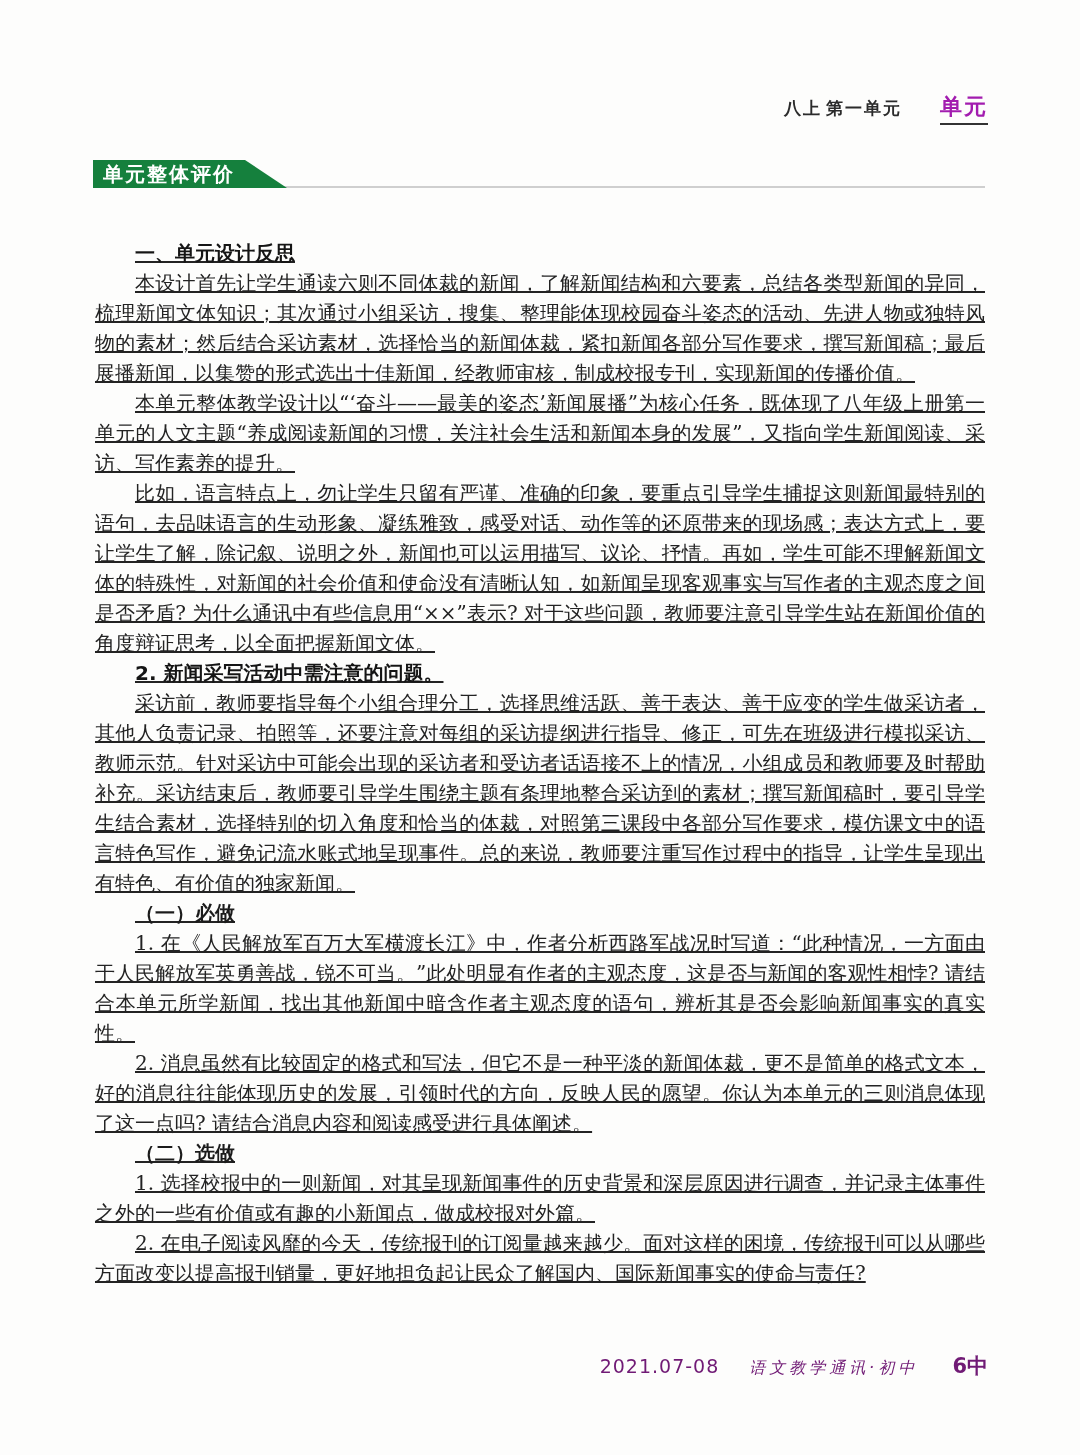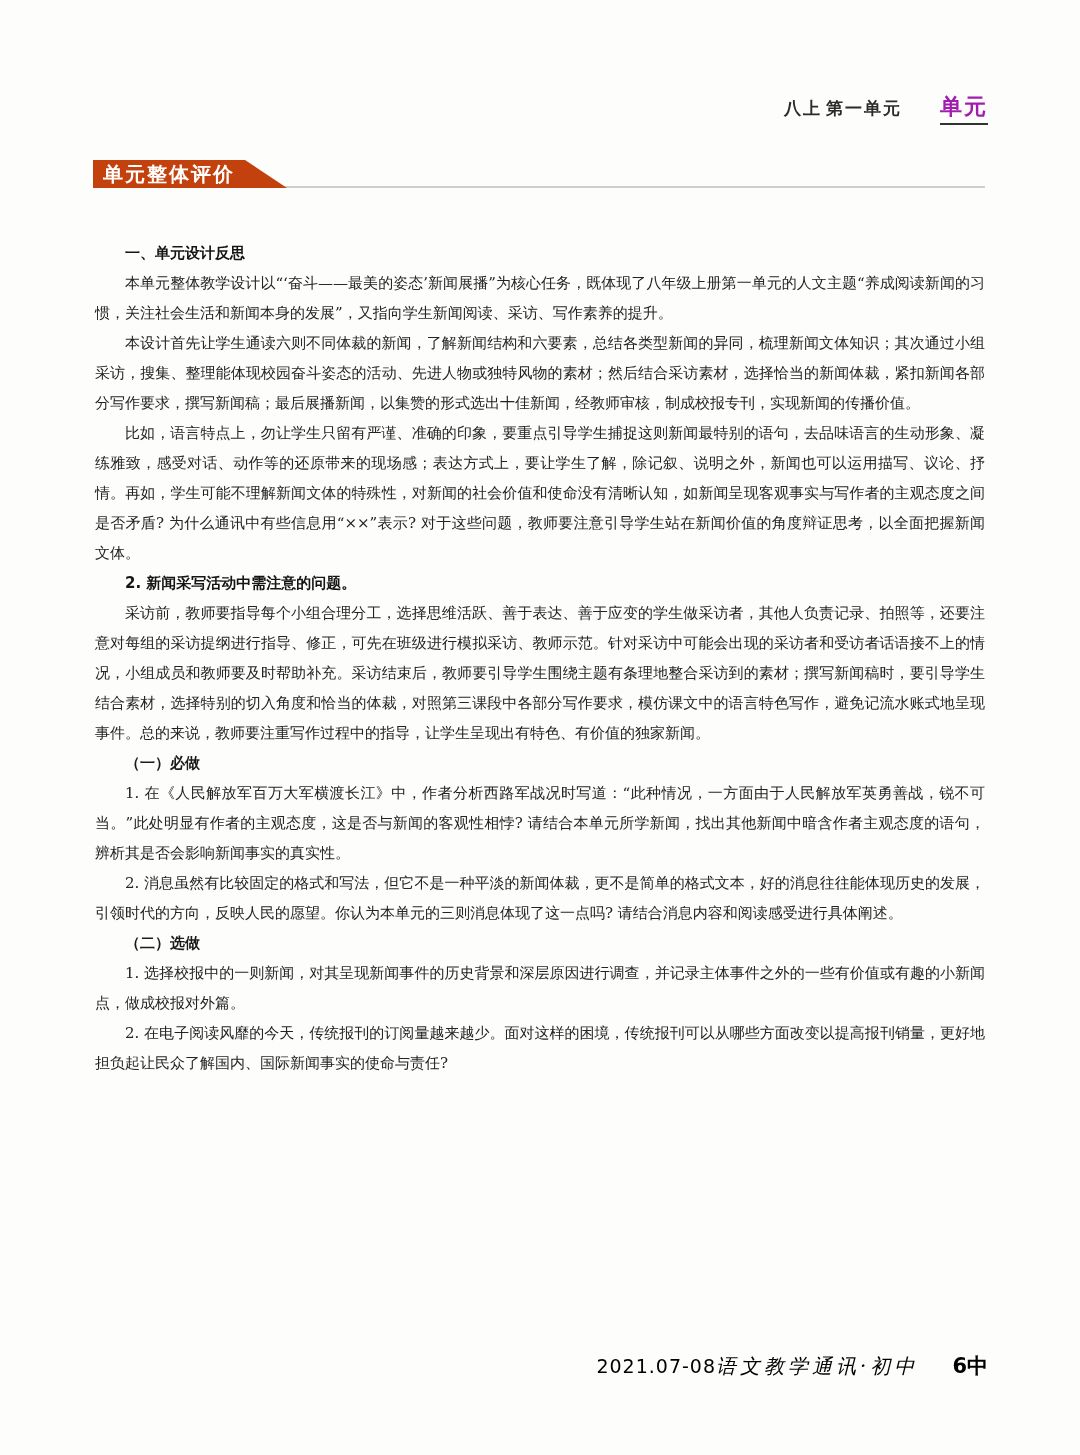--- a/index.html
+++ b/index.html
@@ -35,67 +35,69 @@
   }
   
   .banner-row{
     position:absolute;
     top:160px;left:93px;right:95px;height:28px;
   }
   .banner{
     position:absolute;left:0;top:0;
     height:28px;line-height:28px;
     padding:0 52px 0 10px;
-    background:#c2410c;
+    background:#15803d;
     color:#ffffff;
     font-family:"DejaVu Sans", sans-serif;
     font-weight:700;font-size:20px;letter-spacing:2px;
     clip-path:polygon(0 0, calc(100% - 42px) 0, 100% 100%, 0 100%);
     z-index:2;
   }
   .banner-line{
     position:absolute;left:0;right:0;top:26px;height:2px;
     background:#cfcfcf;z-index:1;
   }
   
   .content{
     position:absolute;
     top:238px;left:95px;width:890px;
-    font-size:15px;line-height:30px;
+    font-size:20px;line-height:30px;
     text-align:justify;
     text-justify:inter-ideograph;
     color:#232323;
+    text-decoration:underline;
   }
   .content p{margin:0;text-indent:2em;}
   .content p.heading{
     font-family:"DejaVu Sans", sans-serif;
     font-weight:700;color:#151515;
   }
   .content p.numbered-bold{
     font-family:"DejaVu Sans", sans-serif;
     font-weight:700;color:#151515;
   }
   .content p.sub-heading{
     font-weight:700;color:#1b1b1b;
   }
   
   .footer{
     position:absolute;
     top:1352px;right:92px;
     display:flex;align-items:baseline;
-    color:#000000;
+    color:#701a75;
   }
   .footer .issue{
     font-family:"DejaVu Sans", sans-serif;
     font-size:19px;letter-spacing:1px;
   }
   .footer .journal{
+    margin-left:30px;
     font-family:"DejaVu Serif", serif;
     font-style:italic;
-    font-size:20px;letter-spacing:4px;
+    font-size:16px;letter-spacing:4px;
   }
   .footer .pageno{
     margin-left:34px;
     font-family:"DejaVu Sans", sans-serif;
     font-weight:800;font-size:21px;
   }
 </style>
 </head>
 <body>
 
@@ -107,22 +109,22 @@
     <span class="ph-column">单元</span>
   </div>
 
   <div class="banner-row">
     <div class="banner">单元整体评价</div>
     <div class="banner-line"></div>
   </div>
 
   <div class="content" id="content">
       <p class="heading">一、单元设计反思</p>
+      <p class="para">本设计首先让学生通读六则不同体裁的新闻，了解新闻结构和六要素，总结各类型新闻的异同，梳理新闻文体知识；其次通过小组采访，搜集、整理能体现校园奋斗姿态的活动、先进人物或独特风物的素材；然后结合采访素材，选择恰当的新闻体裁，紧扣新闻各部分写作要求，撰写新闻稿；最后展播新闻，以集赞的形式选出十佳新闻，经教师审核，制成校报专刊，实现新闻的传播价值。</p>
       <p class="para">本单元整体教学设计以“‘奋斗——最美的姿态’新闻展播”为核心任务，既体现了八年级上册第一单元的人文主题“养成阅读新闻的习惯，关注社会生活和新闻本身的发展”，又指向学生新闻阅读、采访、写作素养的提升。</p>
-      <p class="para">本设计首先让学生通读六则不同体裁的新闻，了解新闻结构和六要素，总结各类型新闻的异同，梳理新闻文体知识；其次通过小组采访，搜集、整理能体现校园奋斗姿态的活动、先进人物或独特风物的素材；然后结合采访素材，选择恰当的新闻体裁，紧扣新闻各部分写作要求，撰写新闻稿；最后展播新闻，以集赞的形式选出十佳新闻，经教师审核，制成校报专刊，实现新闻的传播价值。</p>
       <p class="para">比如，语言特点上，勿让学生只留有严谨、准确的印象，要重点引导学生捕捉这则新闻最特别的语句，去品味语言的生动形象、凝练雅致，感受对话、动作等的还原带来的现场感；表达方式上，要让学生了解，除记叙、说明之外，新闻也可以运用描写、议论、抒情。再如，学生可能不理解新闻文体的特殊性，对新闻的社会价值和使命没有清晰认知，如新闻呈现客观事实与写作者的主观态度之间是否矛盾? 为什么通讯中有些信息用“××”表示? 对于这些问题，教师要注意引导学生站在新闻价值的角度辩证思考，以全面把握新闻文体。</p>
       <p class="numbered-bold">2. 新闻采写活动中需注意的问题。</p>
       <p class="para">采访前，教师要指导每个小组合理分工，选择思维活跃、善于表达、善于应变的学生做采访者，其他人负责记录、拍照等，还要注意对每组的采访提纲进行指导、修正，可先在班级进行模拟采访、教师示范。针对采访中可能会出现的采访者和受访者话语接不上的情况，小组成员和教师要及时帮助补充。采访结束后，教师要引导学生围绕主题有条理地整合采访到的素材；撰写新闻稿时，要引导学生结合素材，选择特别的切入角度和恰当的体裁，对照第三课段中各部分写作要求，模仿课文中的语言特色写作，避免记流水账式地呈现事件。总的来说，教师要注重写作过程中的指导，让学生呈现出有特色、有价值的独家新闻。</p>
       <p class="sub-heading">（一）必做</p>
       <p class="para">1. 在《人民解放军百万大军横渡长江》中，作者分析西路军战况时写道：“此种情况，一方面由于人民解放军英勇善战，锐不可当。”此处明显有作者的主观态度，这是否与新闻的客观性相悖? 请结合本单元所学新闻，找出其他新闻中暗含作者主观态度的语句，辨析其是否会影响新闻事实的真实性。</p>
       <p class="para">2. 消息虽然有比较固定的格式和写法，但它不是一种平淡的新闻体裁，更不是简单的格式文本，好的消息往往能体现历史的发展，引领时代的方向，反映人民的愿望。你认为本单元的三则消息体现了这一点吗? 请结合消息内容和阅读感受进行具体阐述。</p>
       <p class="sub-heading">（二）选做</p>
       <p class="para">1. 选择校报中的一则新闻，对其呈现新闻事件的历史背景和深层原因进行调查，并记录主体事件之外的一些有价值或有趣的小新闻点，做成校报对外篇。</p>
       <p class="para">2. 在电子阅读风靡的今天，传统报刊的订阅量越来越少。面对这样的困境，传统报刊可以从哪些方面改变以提高报刊销量，更好地担负起让民众了解国内、国际新闻事实的使命与责任?</p>
     </div>

